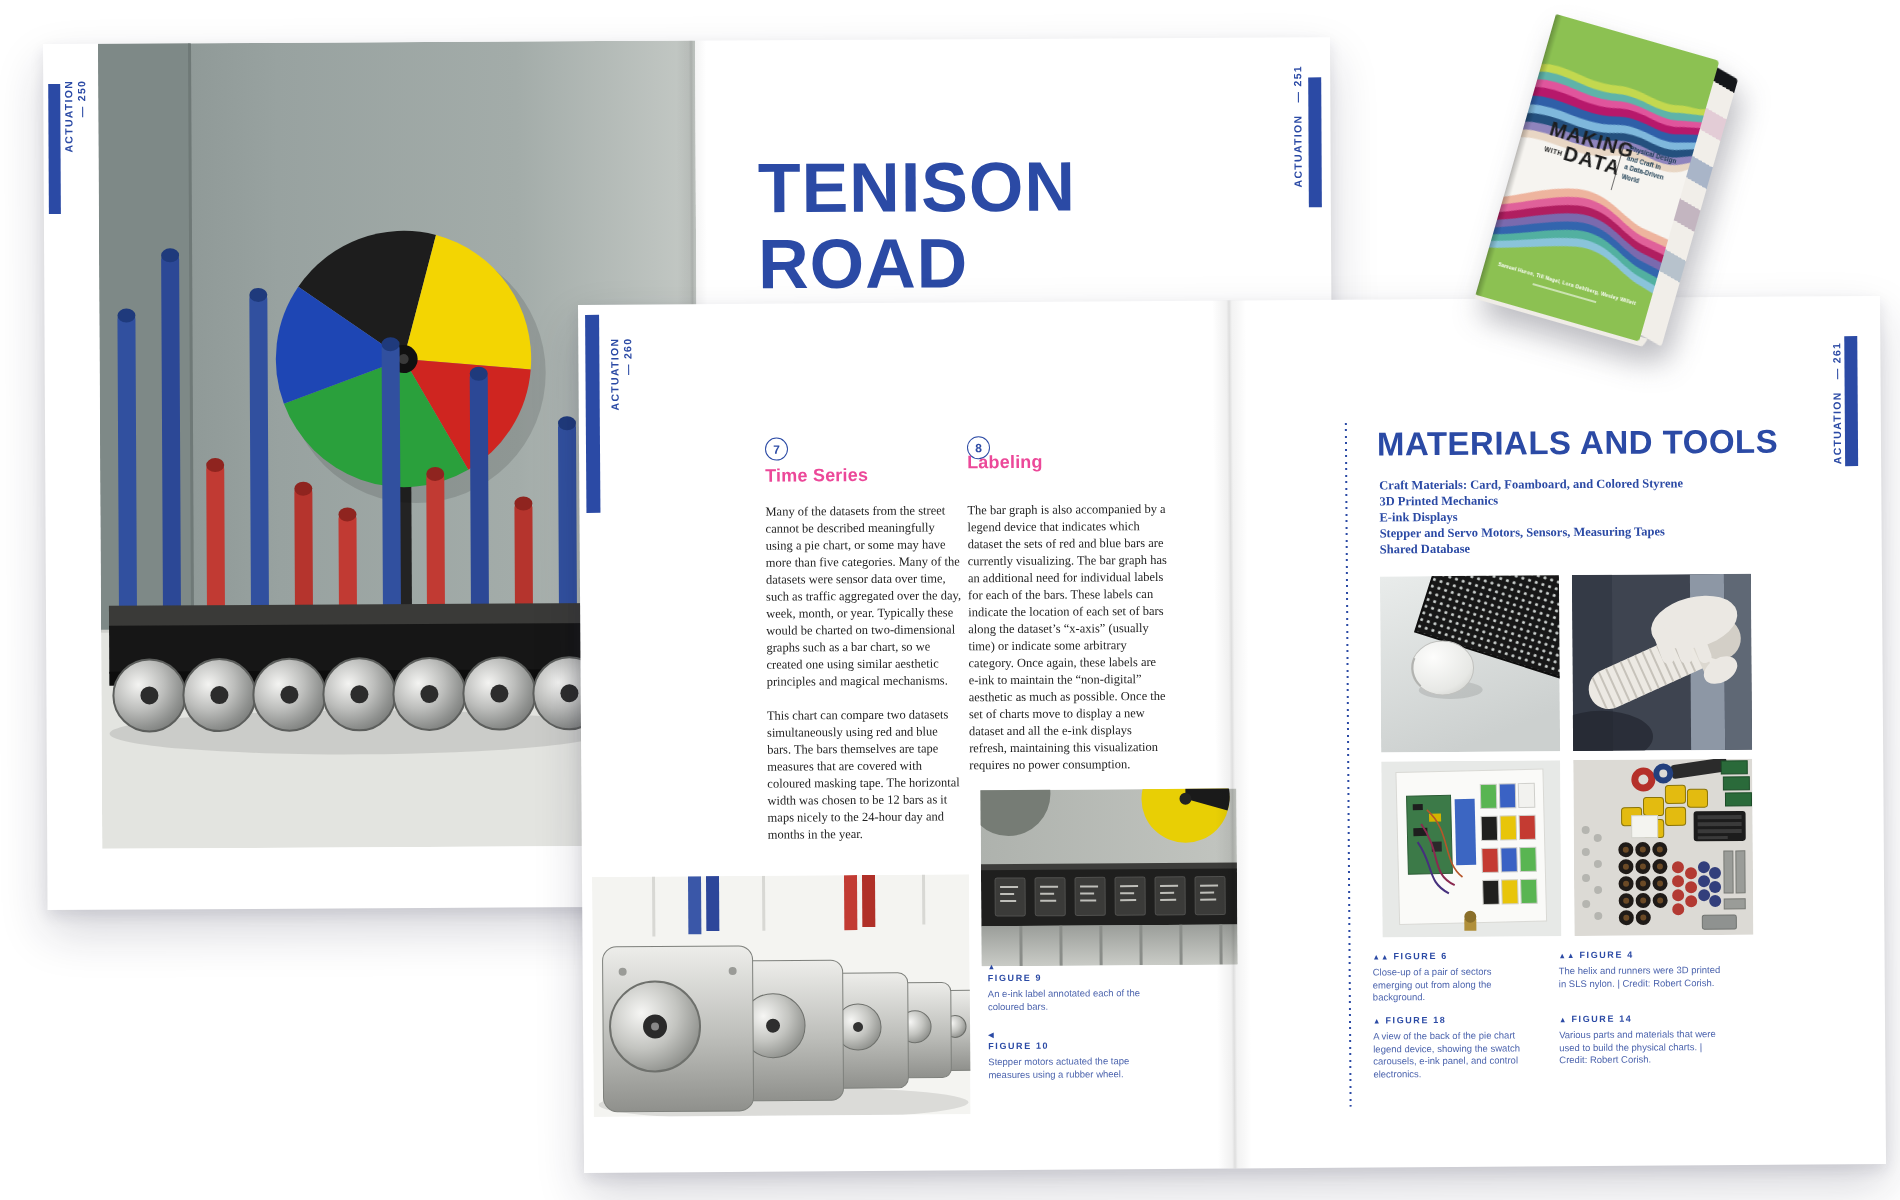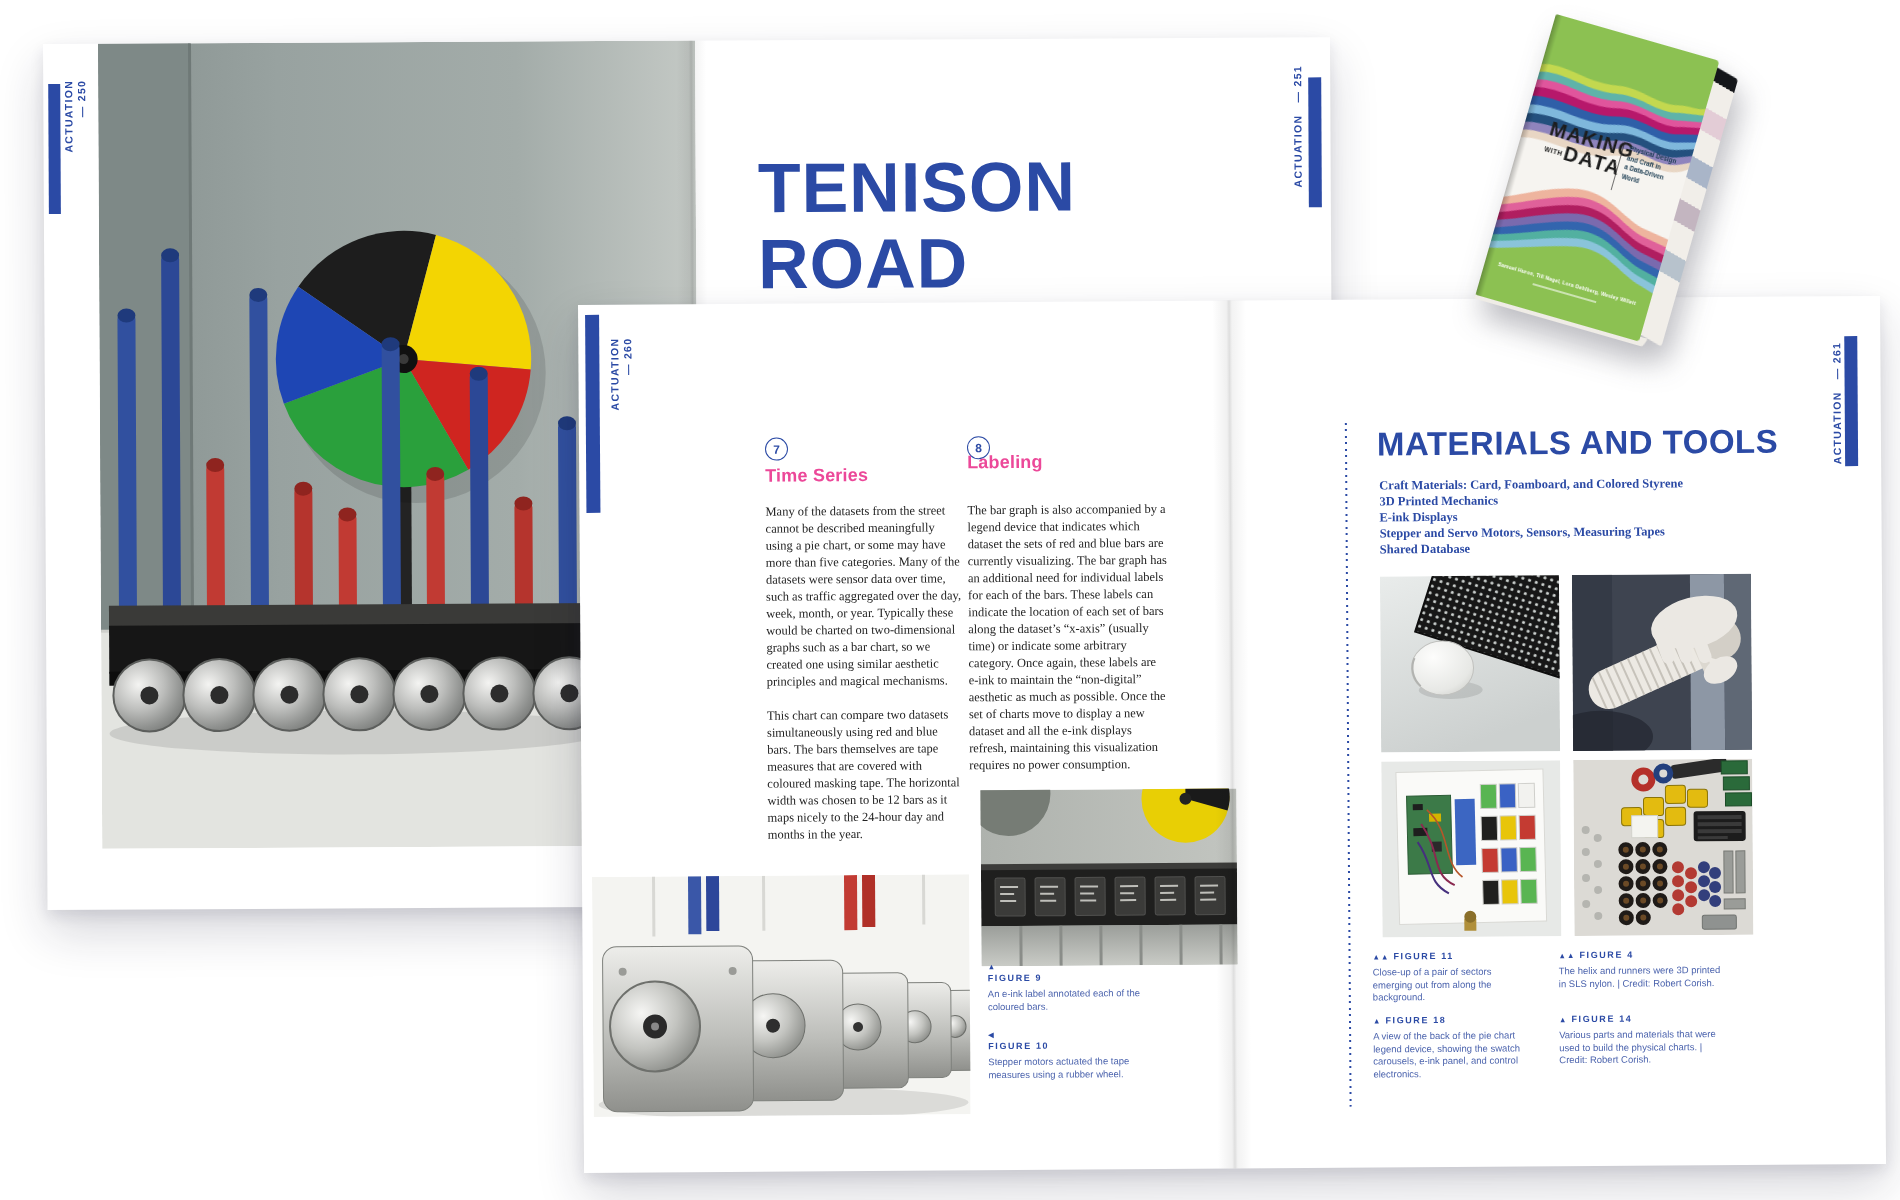--- a/index.html
+++ b/index.html
@@ -503,21 +503,21 @@
           <circle cx="24" cy="130" r="4"></circle>
         <circle cx="12" cy="144" r="4"></circle>
           <circle cx="24" cy="156" r="4"></circle>
       </g>
       <rect x="58" y="56" width="26" height="22" fill="#f4f4f0" stroke="#d2d2cc"></rect>
       <rect x="128" y="156" width="34" height="14" rx="2" fill="#8f9290" stroke="#707370"></rect>
     </svg>
 
     <div class="abs capinline" style="left:790px;top:646px;width:160px;">
       <div>
-        <span class="figmarker">▲▲</span><span class="figlabel">FIGURE 11</span>
+        <span class="figmarker">▲▲</span><span class="figlabel">FIGURE 6</span>
       </div>
       <div class="figtext">Close-up of a pair of sectors emerging out from along the background.</div>
     </div>
     <div class="abs capinline" style="left:790px;top:710px;width:160px;">
       <div>
         <span class="figmarker">▲</span><span class="figlabel">FIGURE 18</span>
       </div>
       <div class="figtext">A view of the back of the pie chart legend device, showing the swatch carousels, e-ink panel, and control electronics.</div>
     </div>
     <div class="abs capinline" style="left:976px;top:646px;width:162px;">

